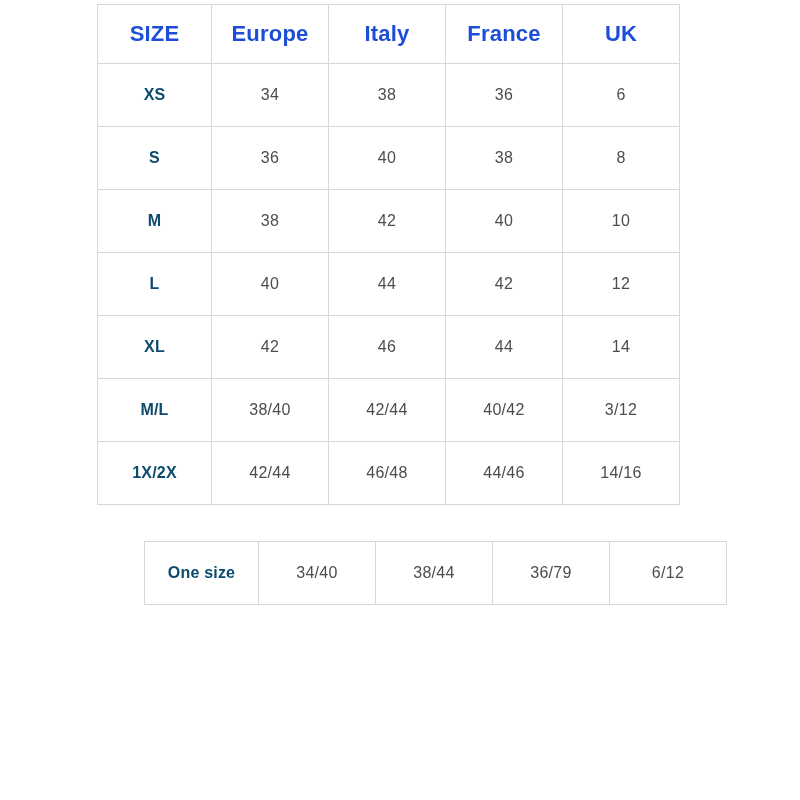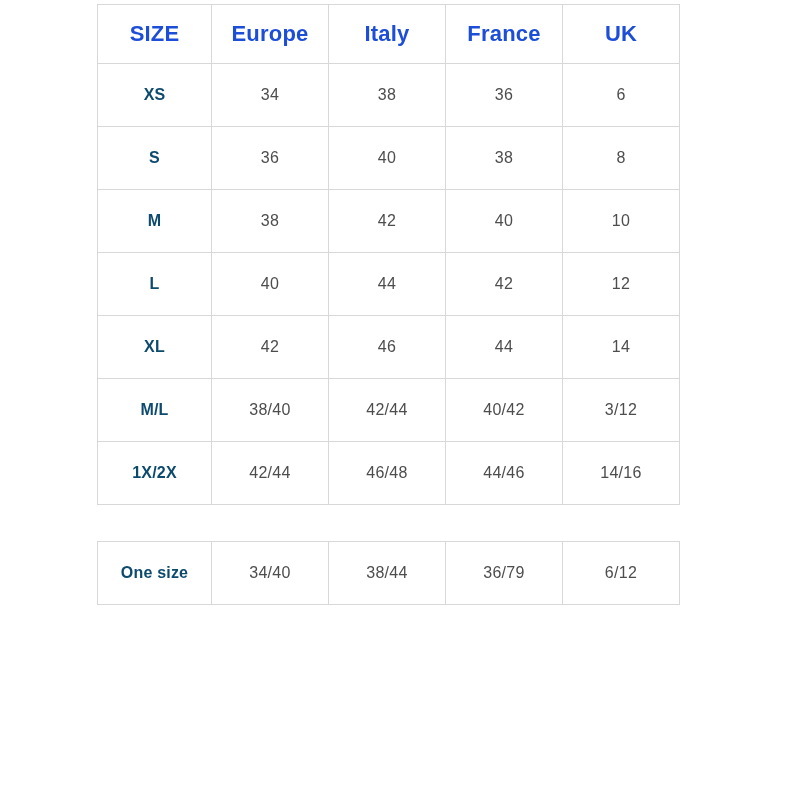--- a/index.html
+++ b/index.html
@@ -16,21 +16,21 @@
     left: 97px;
     top: 4px;
     width: 582px;
   }
   table {
     border-collapse: collapse;
     table-layout: fixed;
     width: 582px;
     background: #ffffff;
   }
-  table.special { margin-top: 36px; }
+  table.special { margin-top: 36px; margin-left: 47px; }
   col.c0 { width: 114px; }
   col.c1 { width: 117px; }
   col.c2 { width: 117px; }
   col.c3 { width: 117px; }
   col.c4 { width: 117px; }
   th, td {
     border: 1px solid #d8d8d8;
     text-align: center;
     vertical-align: middle;
     padding: 0;

